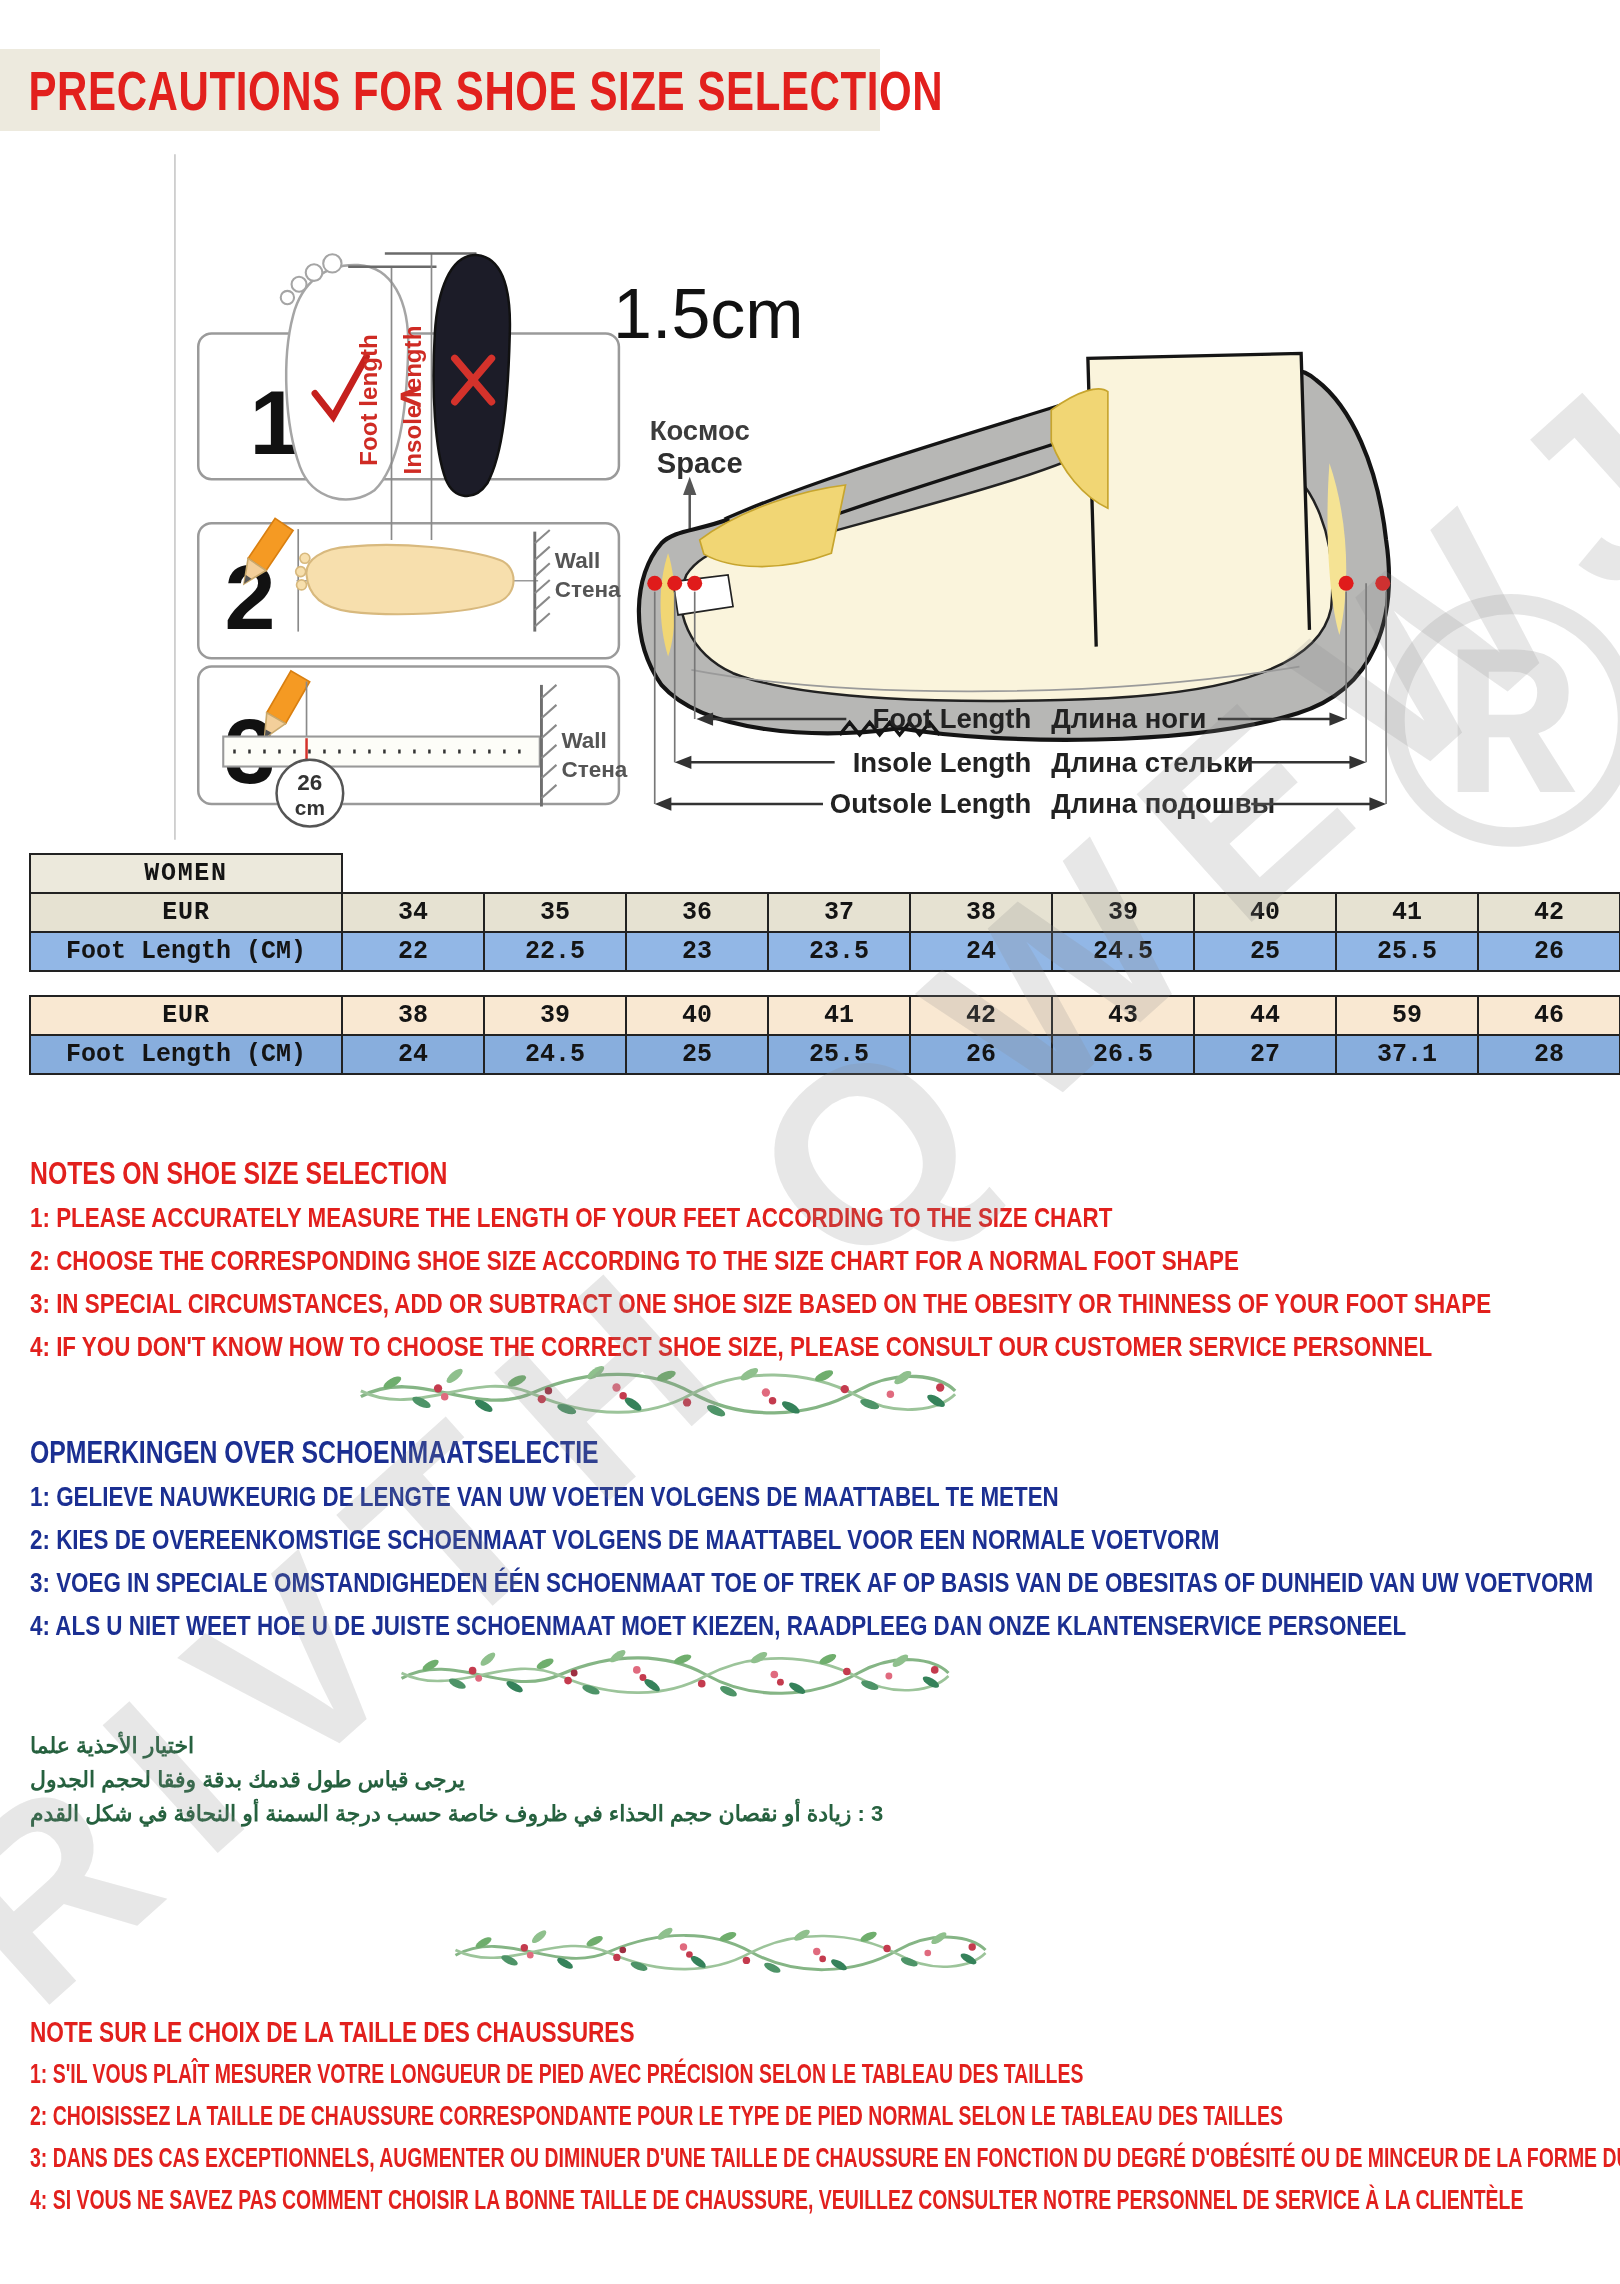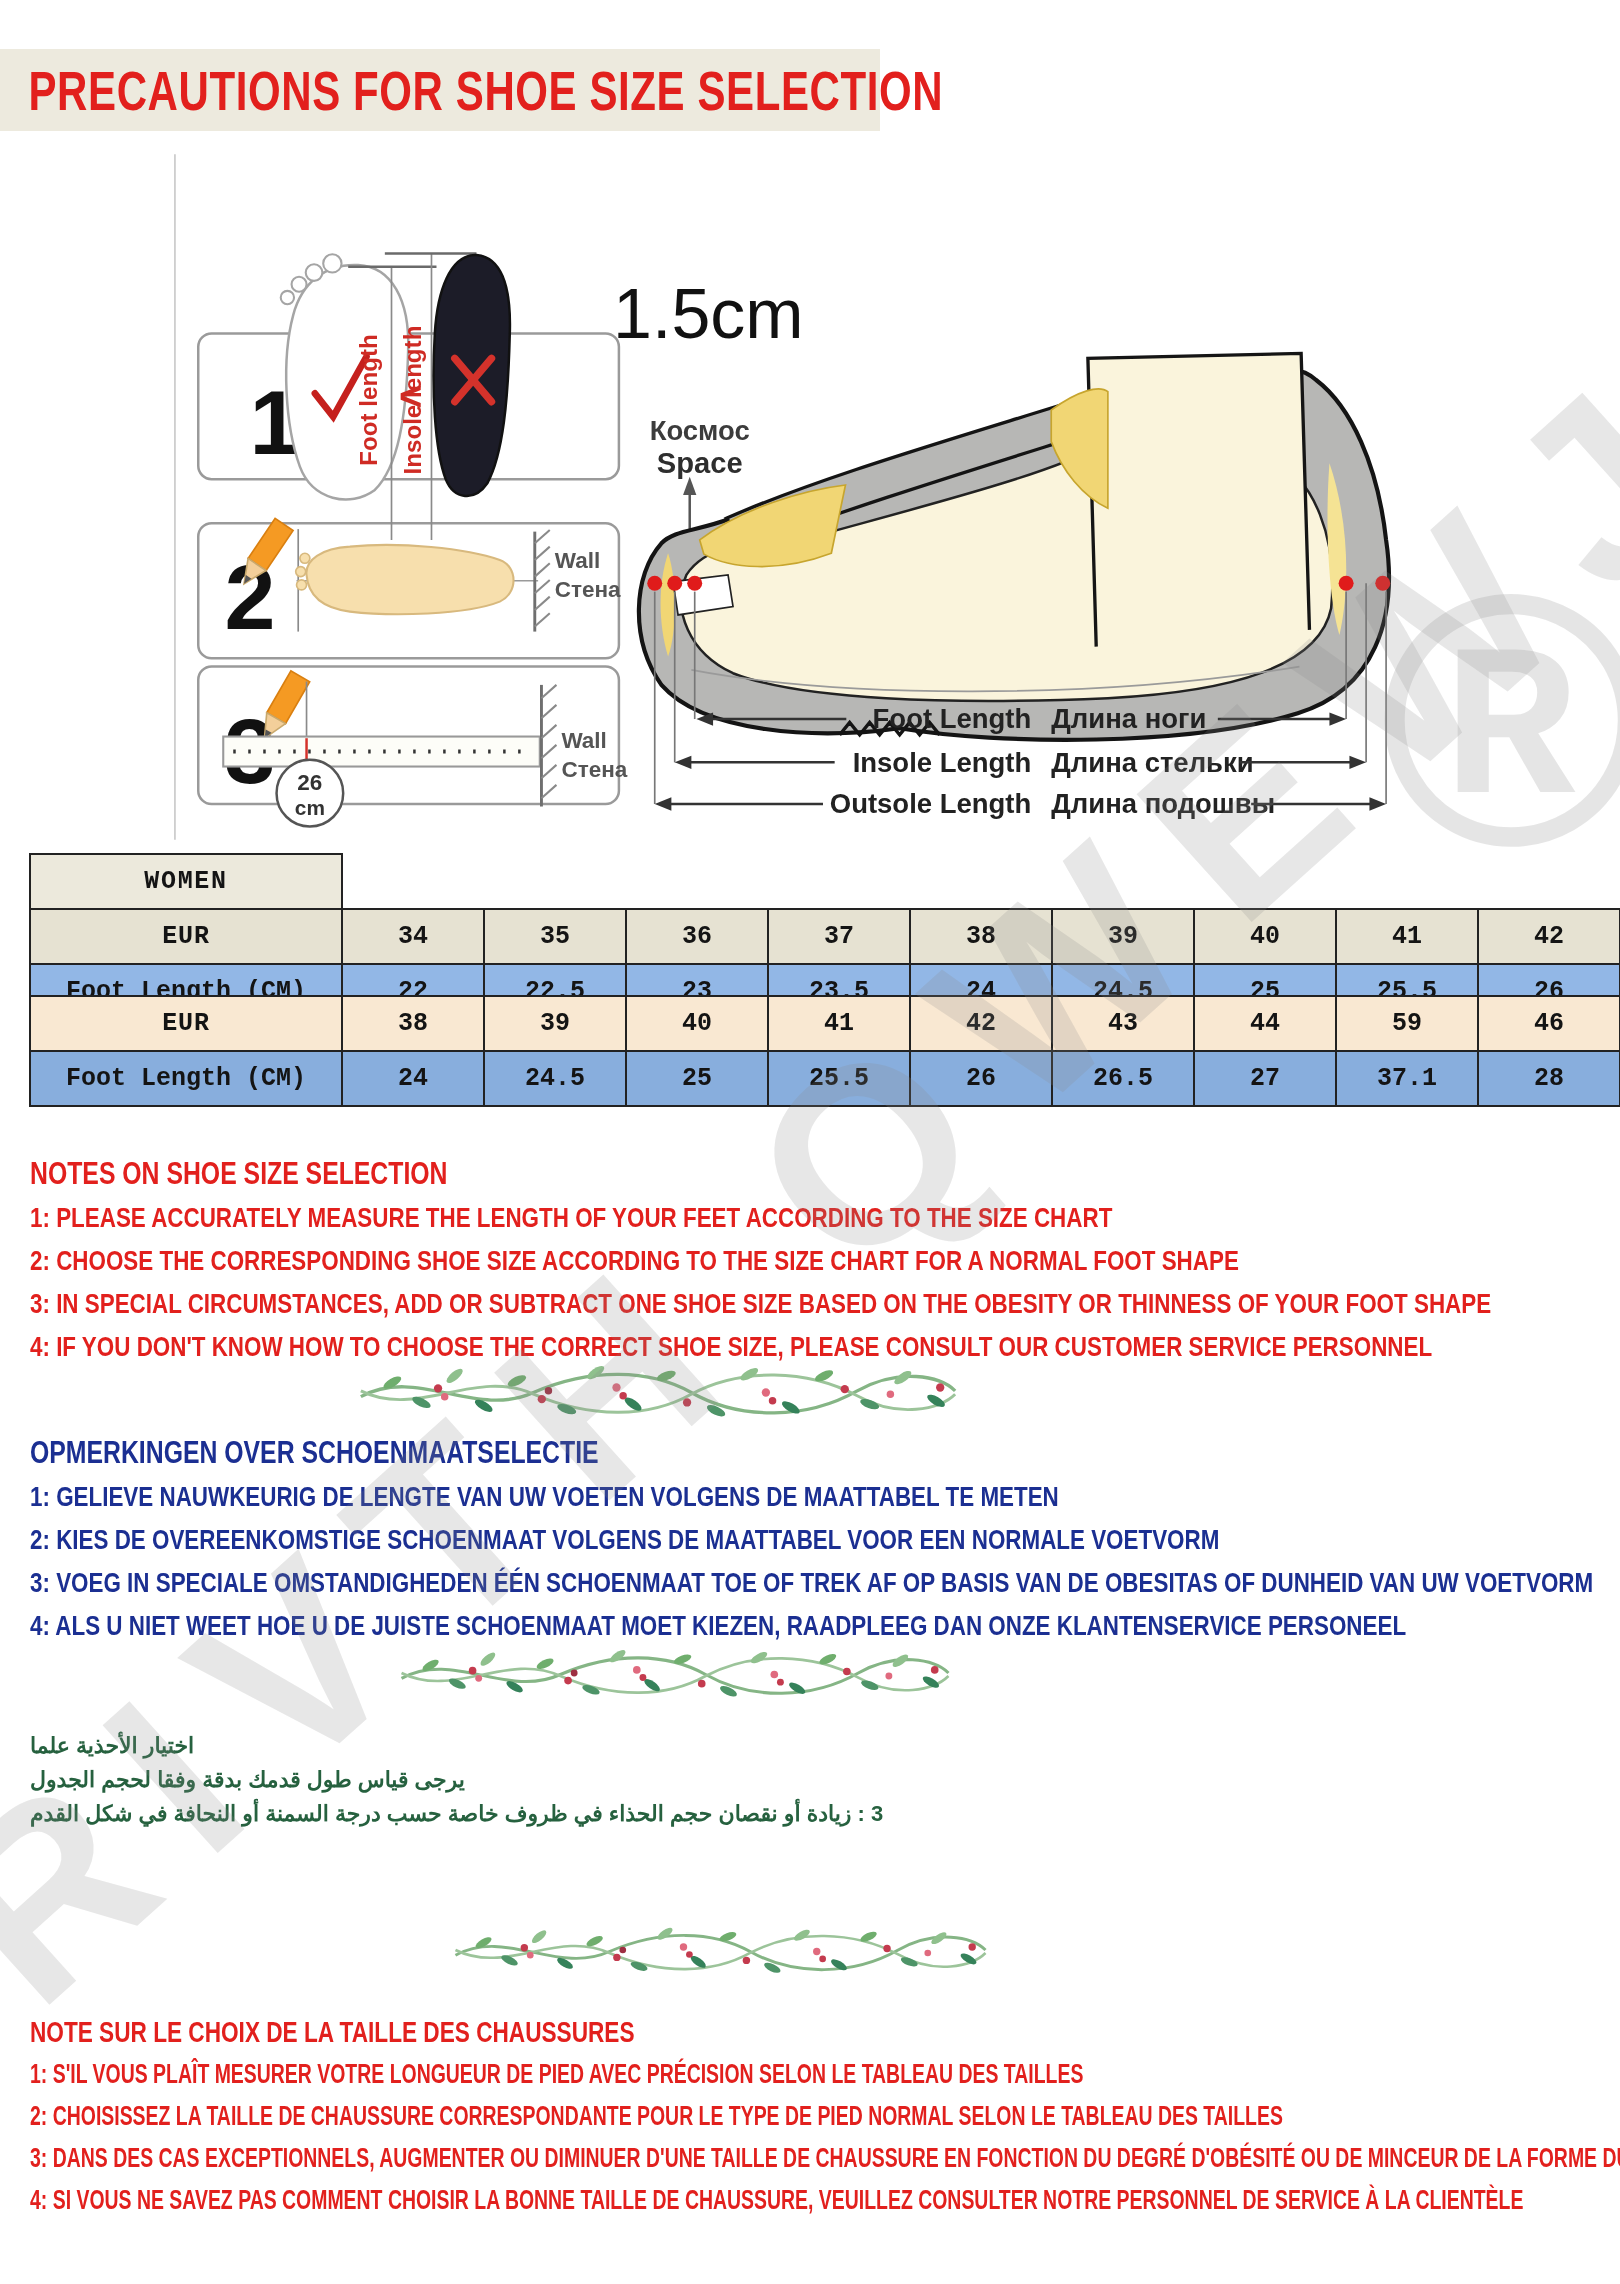--- a/index.html
+++ b/index.html
@@ -6,21 +6,21 @@
   body{width:1621px;height:2284px;position:relative;background:#fff;
        font-family:"Liberation Sans",sans-serif;overflow:hidden;}
   .abs{position:absolute;}
   
   .banner{left:0;top:49px;width:880px;height:82px;background:#edeade;display:flex;align-items:center;}
   .banner-text{color:#e2201d;font-weight:bold;font-size:56px;letter-spacing:0.8px;white-space:nowrap;
                padding-left:38px;transform:scaleX(0.75);transform-origin:0 50%;}
   
   table.size-table{position:absolute;border-collapse:collapse;table-layout:fixed;}
   table.size-table td{border:2.5px solid #222;font-family:"Liberation Mono","DejaVu Sans Mono",monospace;
-      font-weight:bold;font-size:25px;color:#141414;text-align:center;padding:8px;height:37px;overflow:hidden;}
+      font-weight:bold;font-size:25px;color:#141414;text-align:center;padding:0;height:37px;overflow:hidden;}
   td.grp-cell{font-family:"Liberation Serif",serif;font-size:32px;letter-spacing:1.7px;color:#e02020;height:33px;}
   td.ghost{border:none !important;background:transparent !important;}
   td.lbl{text-align:left;padding-left:6.7px;}
   td.eur-lbl{font-family:"Liberation Serif",serif;font-size:33px;letter-spacing:0.8px;color:#111;}
   .w-grp{background:#ece9dc;} .w-eur{background:#e6e2d2;} .w-foot{background:#92b7e6;}
   .m-grp{background:#e3e1f0;} .m-eur{background:#f9e8d2;} .m-foot{background:#88aedd;}
   
   .notes{position:absolute;white-space:nowrap;}
   .note-title,.note-line{font-weight:bold;transform-origin:0 50%;}
   .notes-en,.notes-fr{color:#e2201d;}

